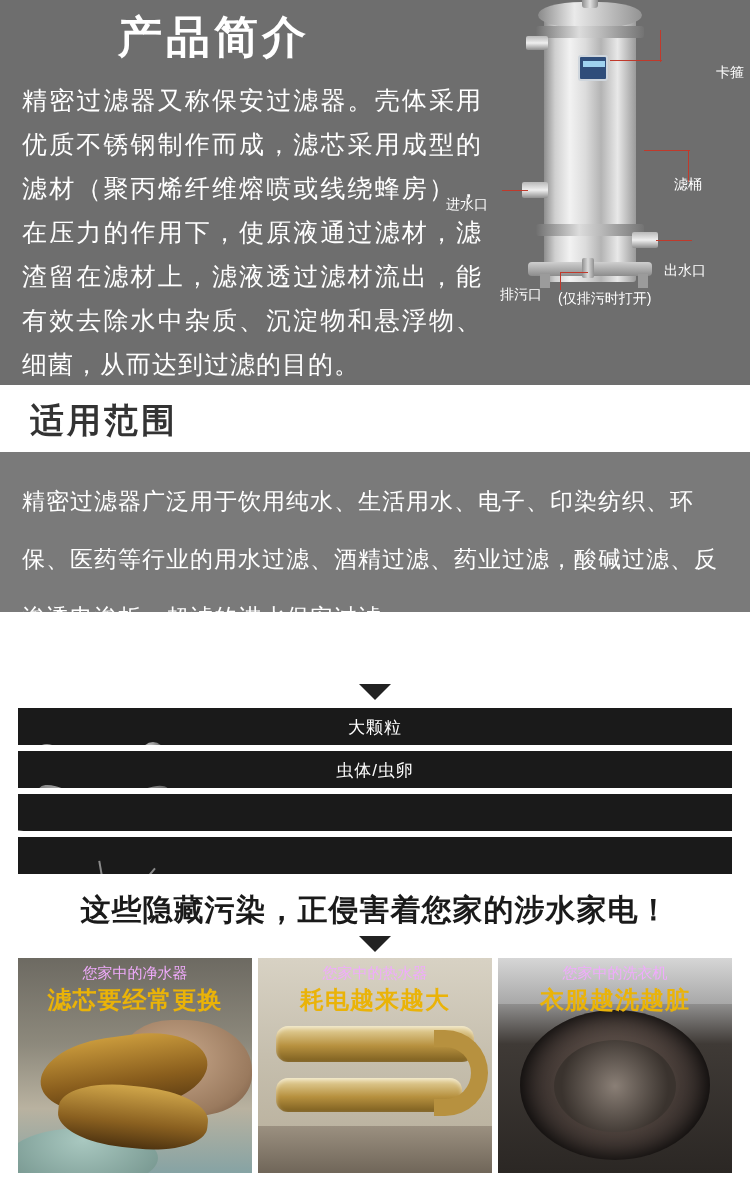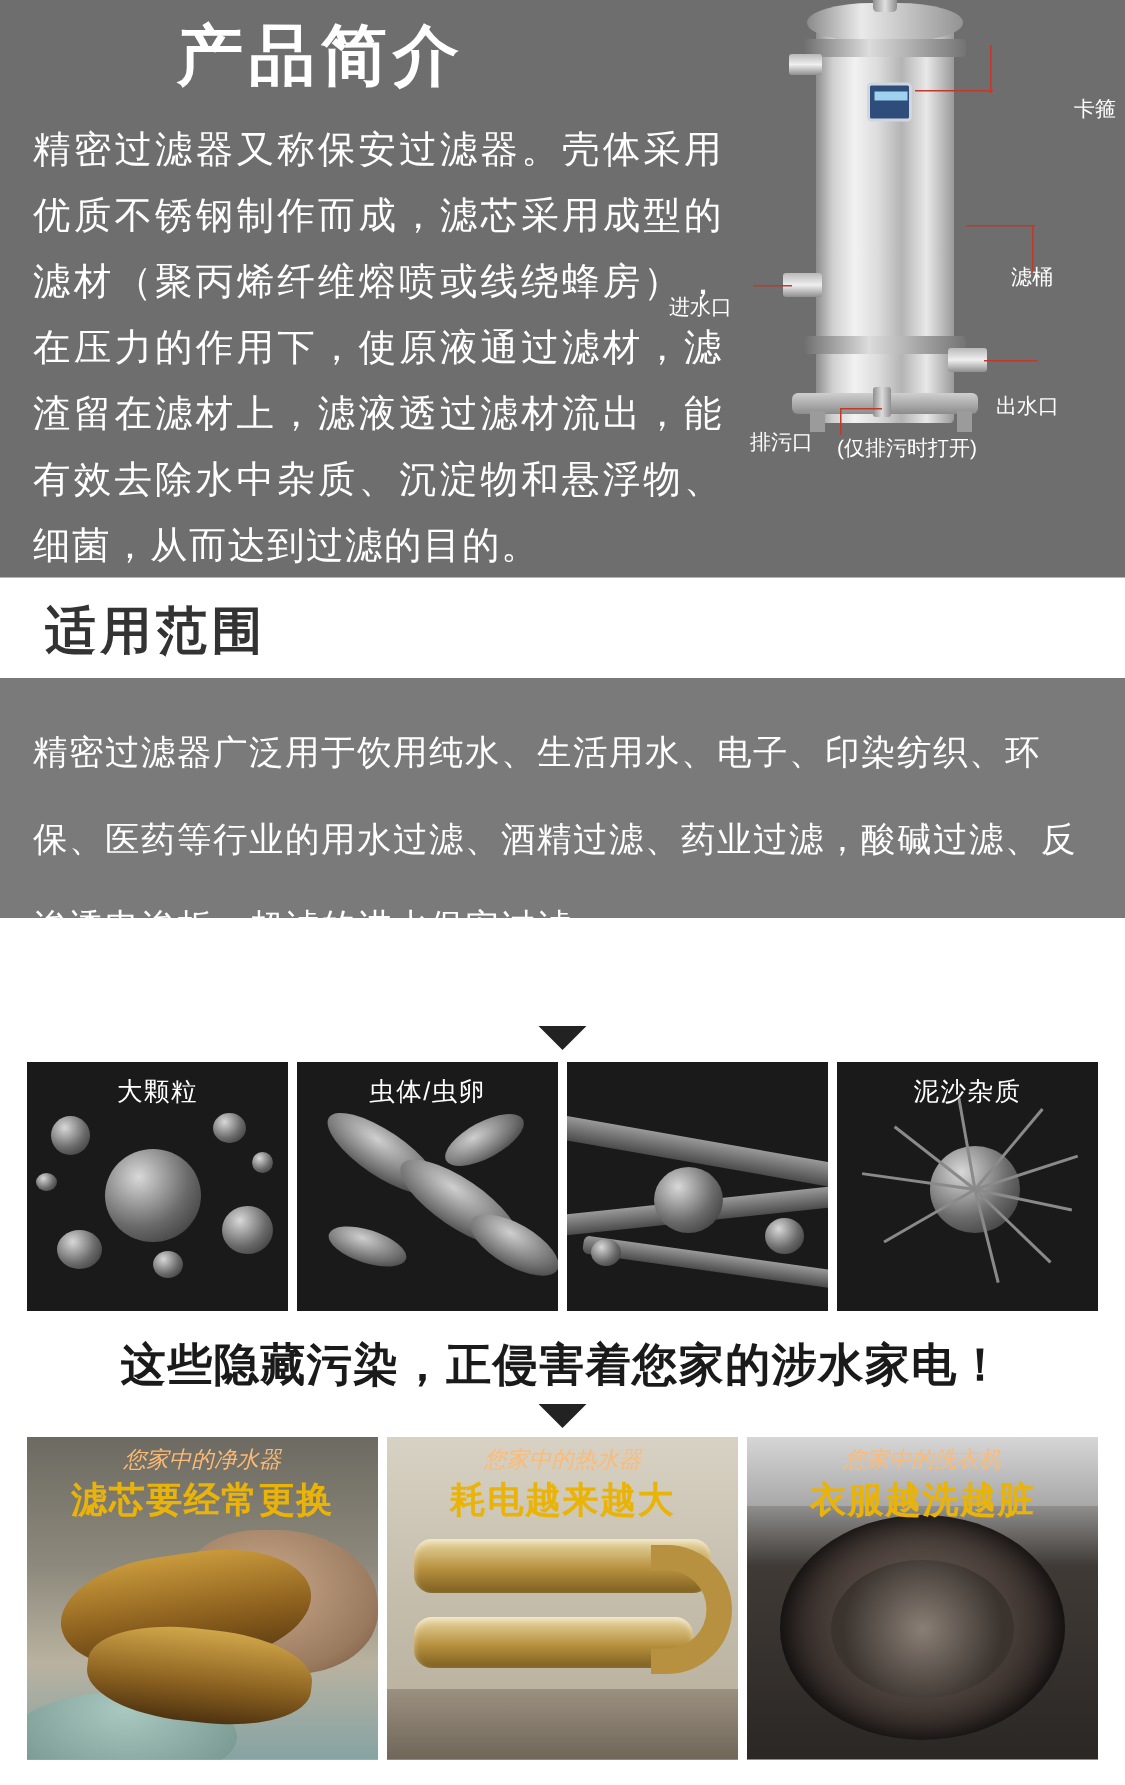--- a/index.html
+++ b/index.html
@@ -181,20 +181,21 @@
   }
   .arrow1 { top: 684px; }
   .arrow2 { top: 936px; }
 
   .micro-row {
     position: absolute;
     left: 18px; top: 708px;
     width: 714px; height: 166px;
     display: flex;
     gap: 6px;
+    flex-direction: column;
   }
   .micro-cell {
     position: relative;
     flex: 1;
     background: #1a1a1a;
     overflow: hidden;
   }
   .micro-cell .cap {
     position: absolute;
     left: 0; top: 8px;
@@ -250,23 +251,22 @@
     flex: 1;
     overflow: hidden;
     background: #5b5b5b;
   }
   .appl-cap-small {
     position: absolute;
     left: 0; top: 6px;
     width: 100%;
     text-align: center;
     font-size: 15px;
-    color: #fdba74;
+    color: #f0abfc;
     z-index: 4;
-    font-style: italic;
   }
   .appl-cap-big {
     position: absolute;
     left: 0; top: 26px;
     width: 100%;
     text-align: center;
     font-size: 24px;
     font-weight: bold;
     color: #eab308;
     z-index: 4;
@@ -366,21 +366,20 @@
     <div class="micro-cell">
       <div class="tube" style="left:-10px; top:52px; width:200px; height:16px; transform: rotate(10deg);"></div>
       <div class="tube" style="left:-10px; top:92px; width:200px; height:14px; transform: rotate(-6deg);"></div>
       <div class="tube" style="left:10px; top:128px; width:180px; height:12px; transform: rotate(8deg);"></div>
       <div class="blob" style="left:58px; top:70px; width:46px; height:44px;"></div>
       <div class="blob" style="left:132px; top:104px; width:26px; height:24px;"></div>
       <div class="blob" style="left:16px; top:118px; width:20px; height:18px;"></div>
     </div>
 
     <div class="micro-cell">
-      <div class="cap">泥沙杂质</div>
       <div class="blob" style="left:62px; top:56px; width:60px; height:58px;"></div>
       <div class="spike" style="left:92px; top:84px; width:72px; transform: rotate(-18deg);"></div>
       <div class="spike" style="left:92px; top:84px; width:66px; transform: rotate(12deg);"></div>
       <div class="spike" style="left:92px; top:84px; width:70px; transform: rotate(44deg);"></div>
       <div class="spike" style="left:92px; top:84px; width:64px; transform: rotate(76deg);"></div>
       <div class="spike" style="left:92px; top:84px; width:70px; transform: rotate(150deg);"></div>
       <div class="spike" style="left:92px; top:84px; width:76px; transform: rotate(188deg);"></div>
       <div class="spike" style="left:92px; top:84px; width:68px; transform: rotate(218deg);"></div>
       <div class="spike" style="left:92px; top:84px; width:62px; transform: rotate(260deg);"></div>
       <div class="spike" style="left:92px; top:84px; width:70px; transform: rotate(310deg);"></div>

